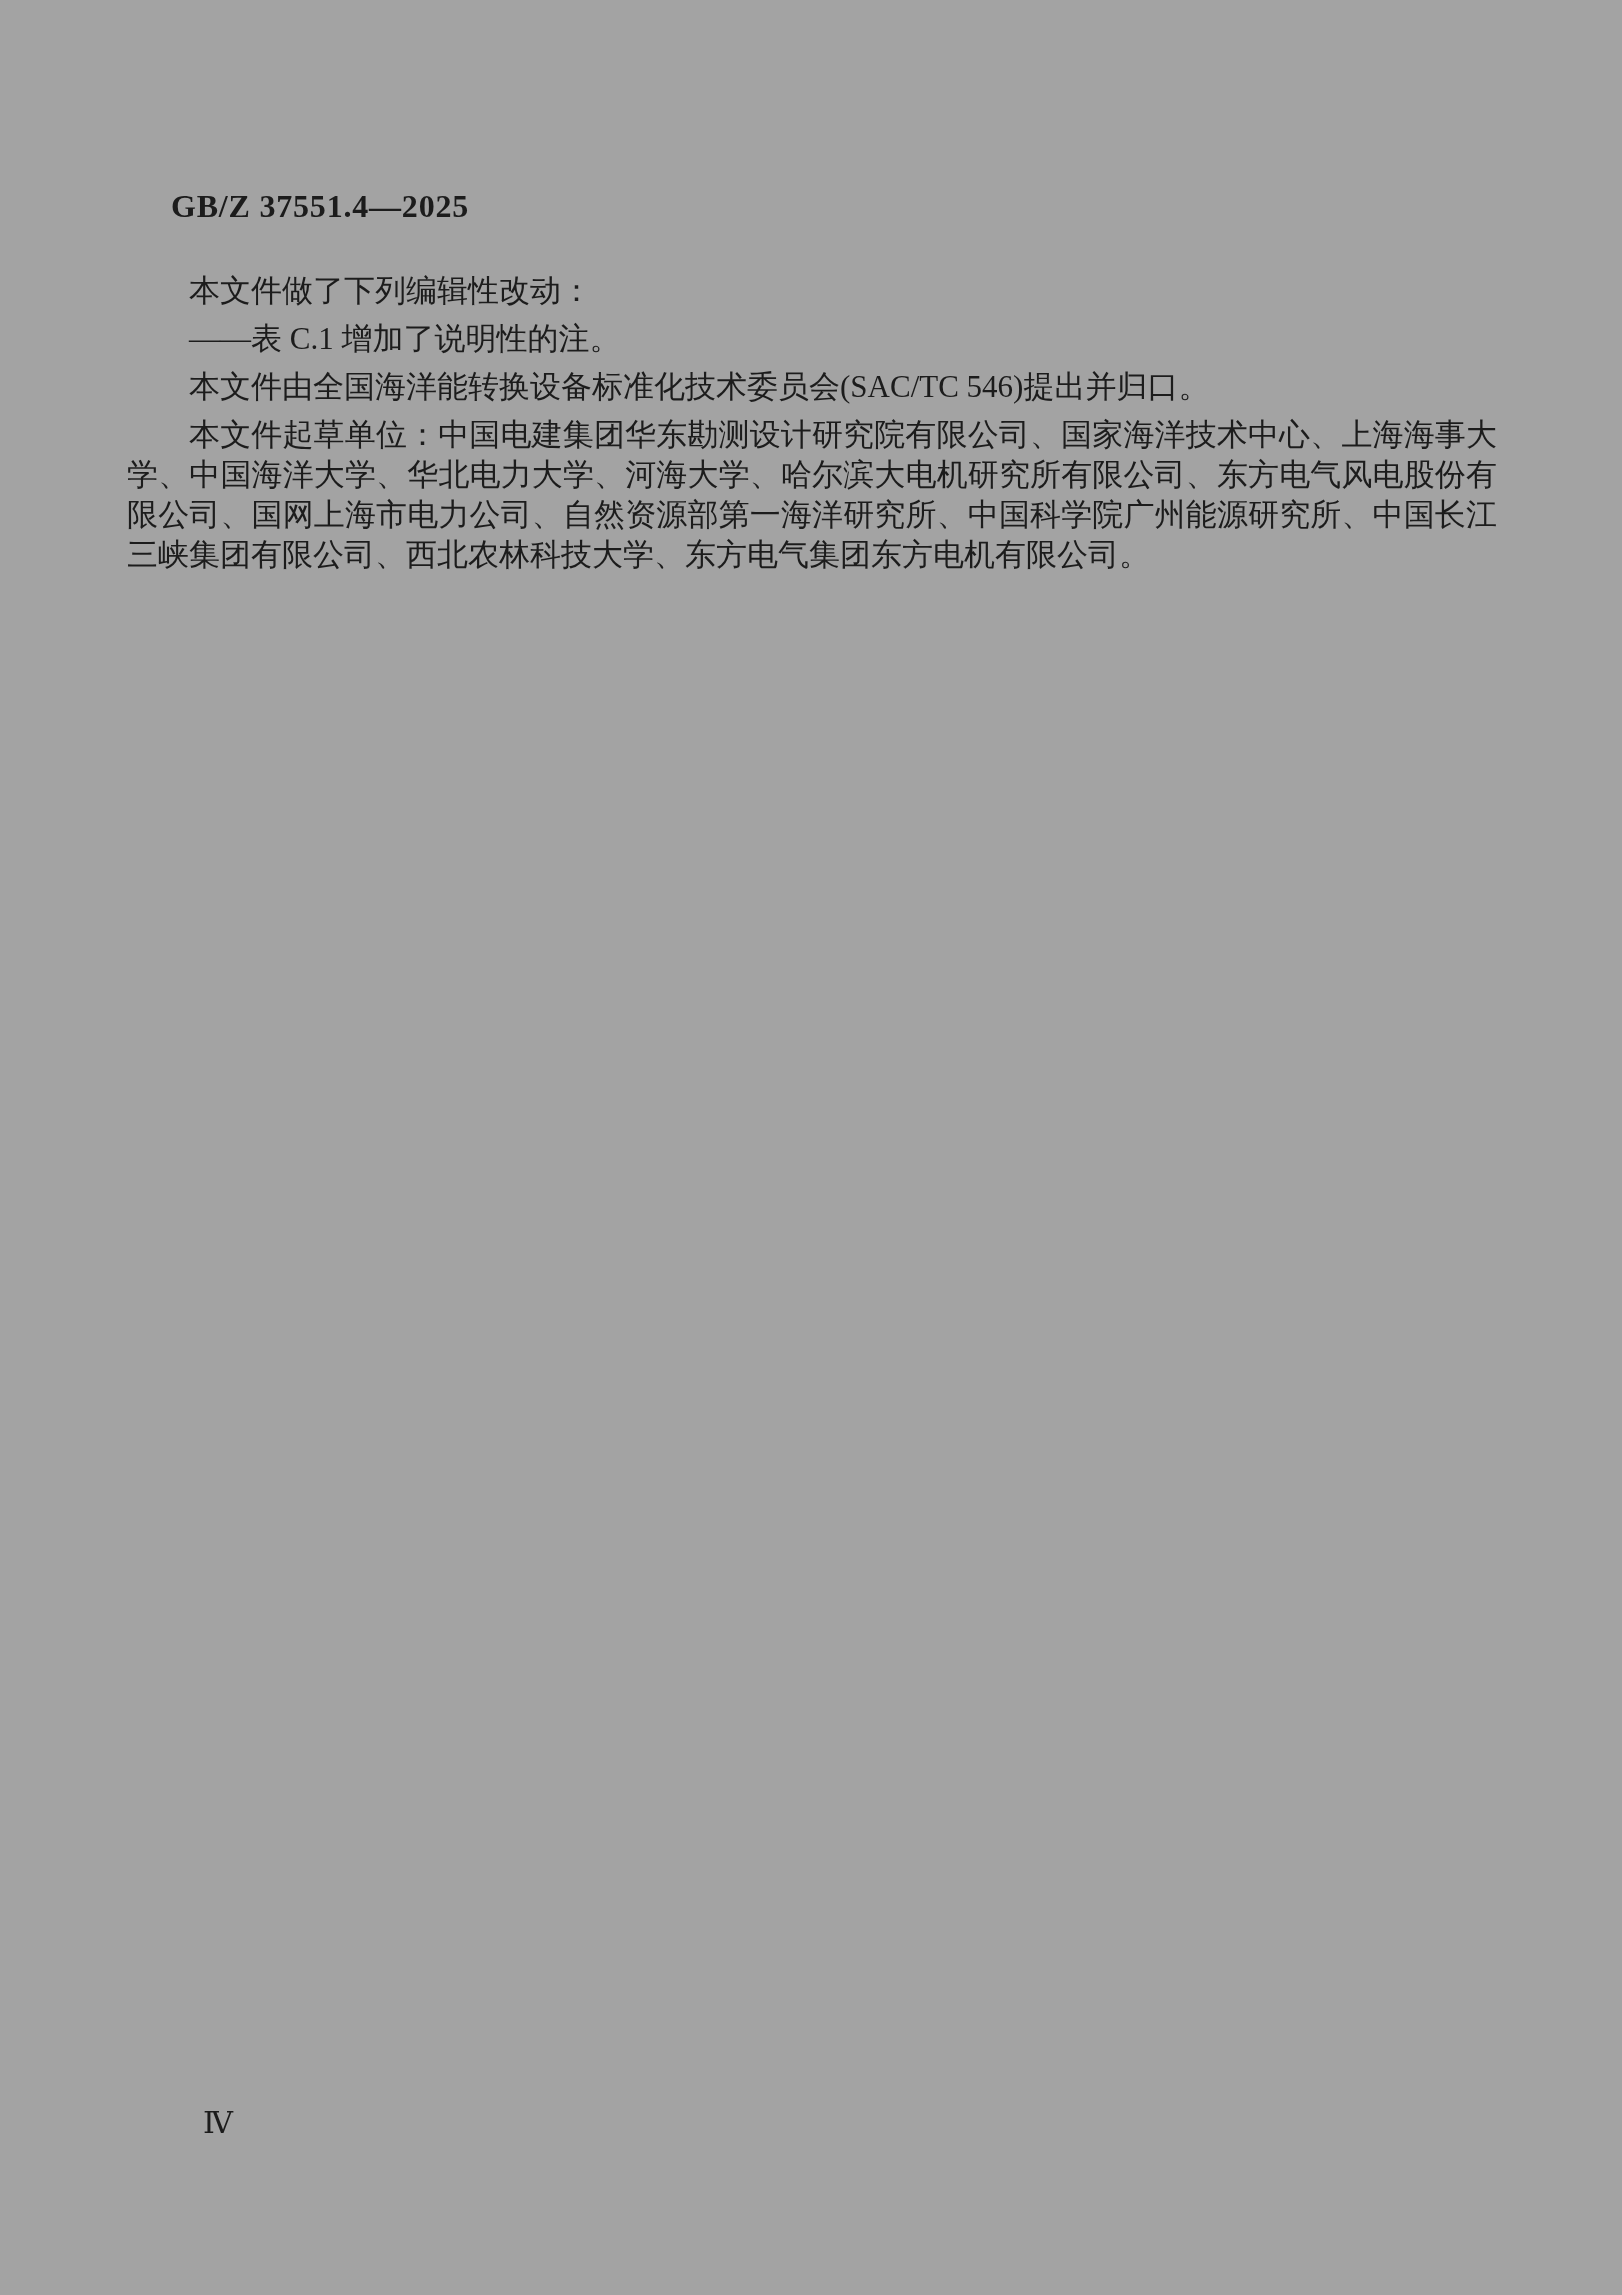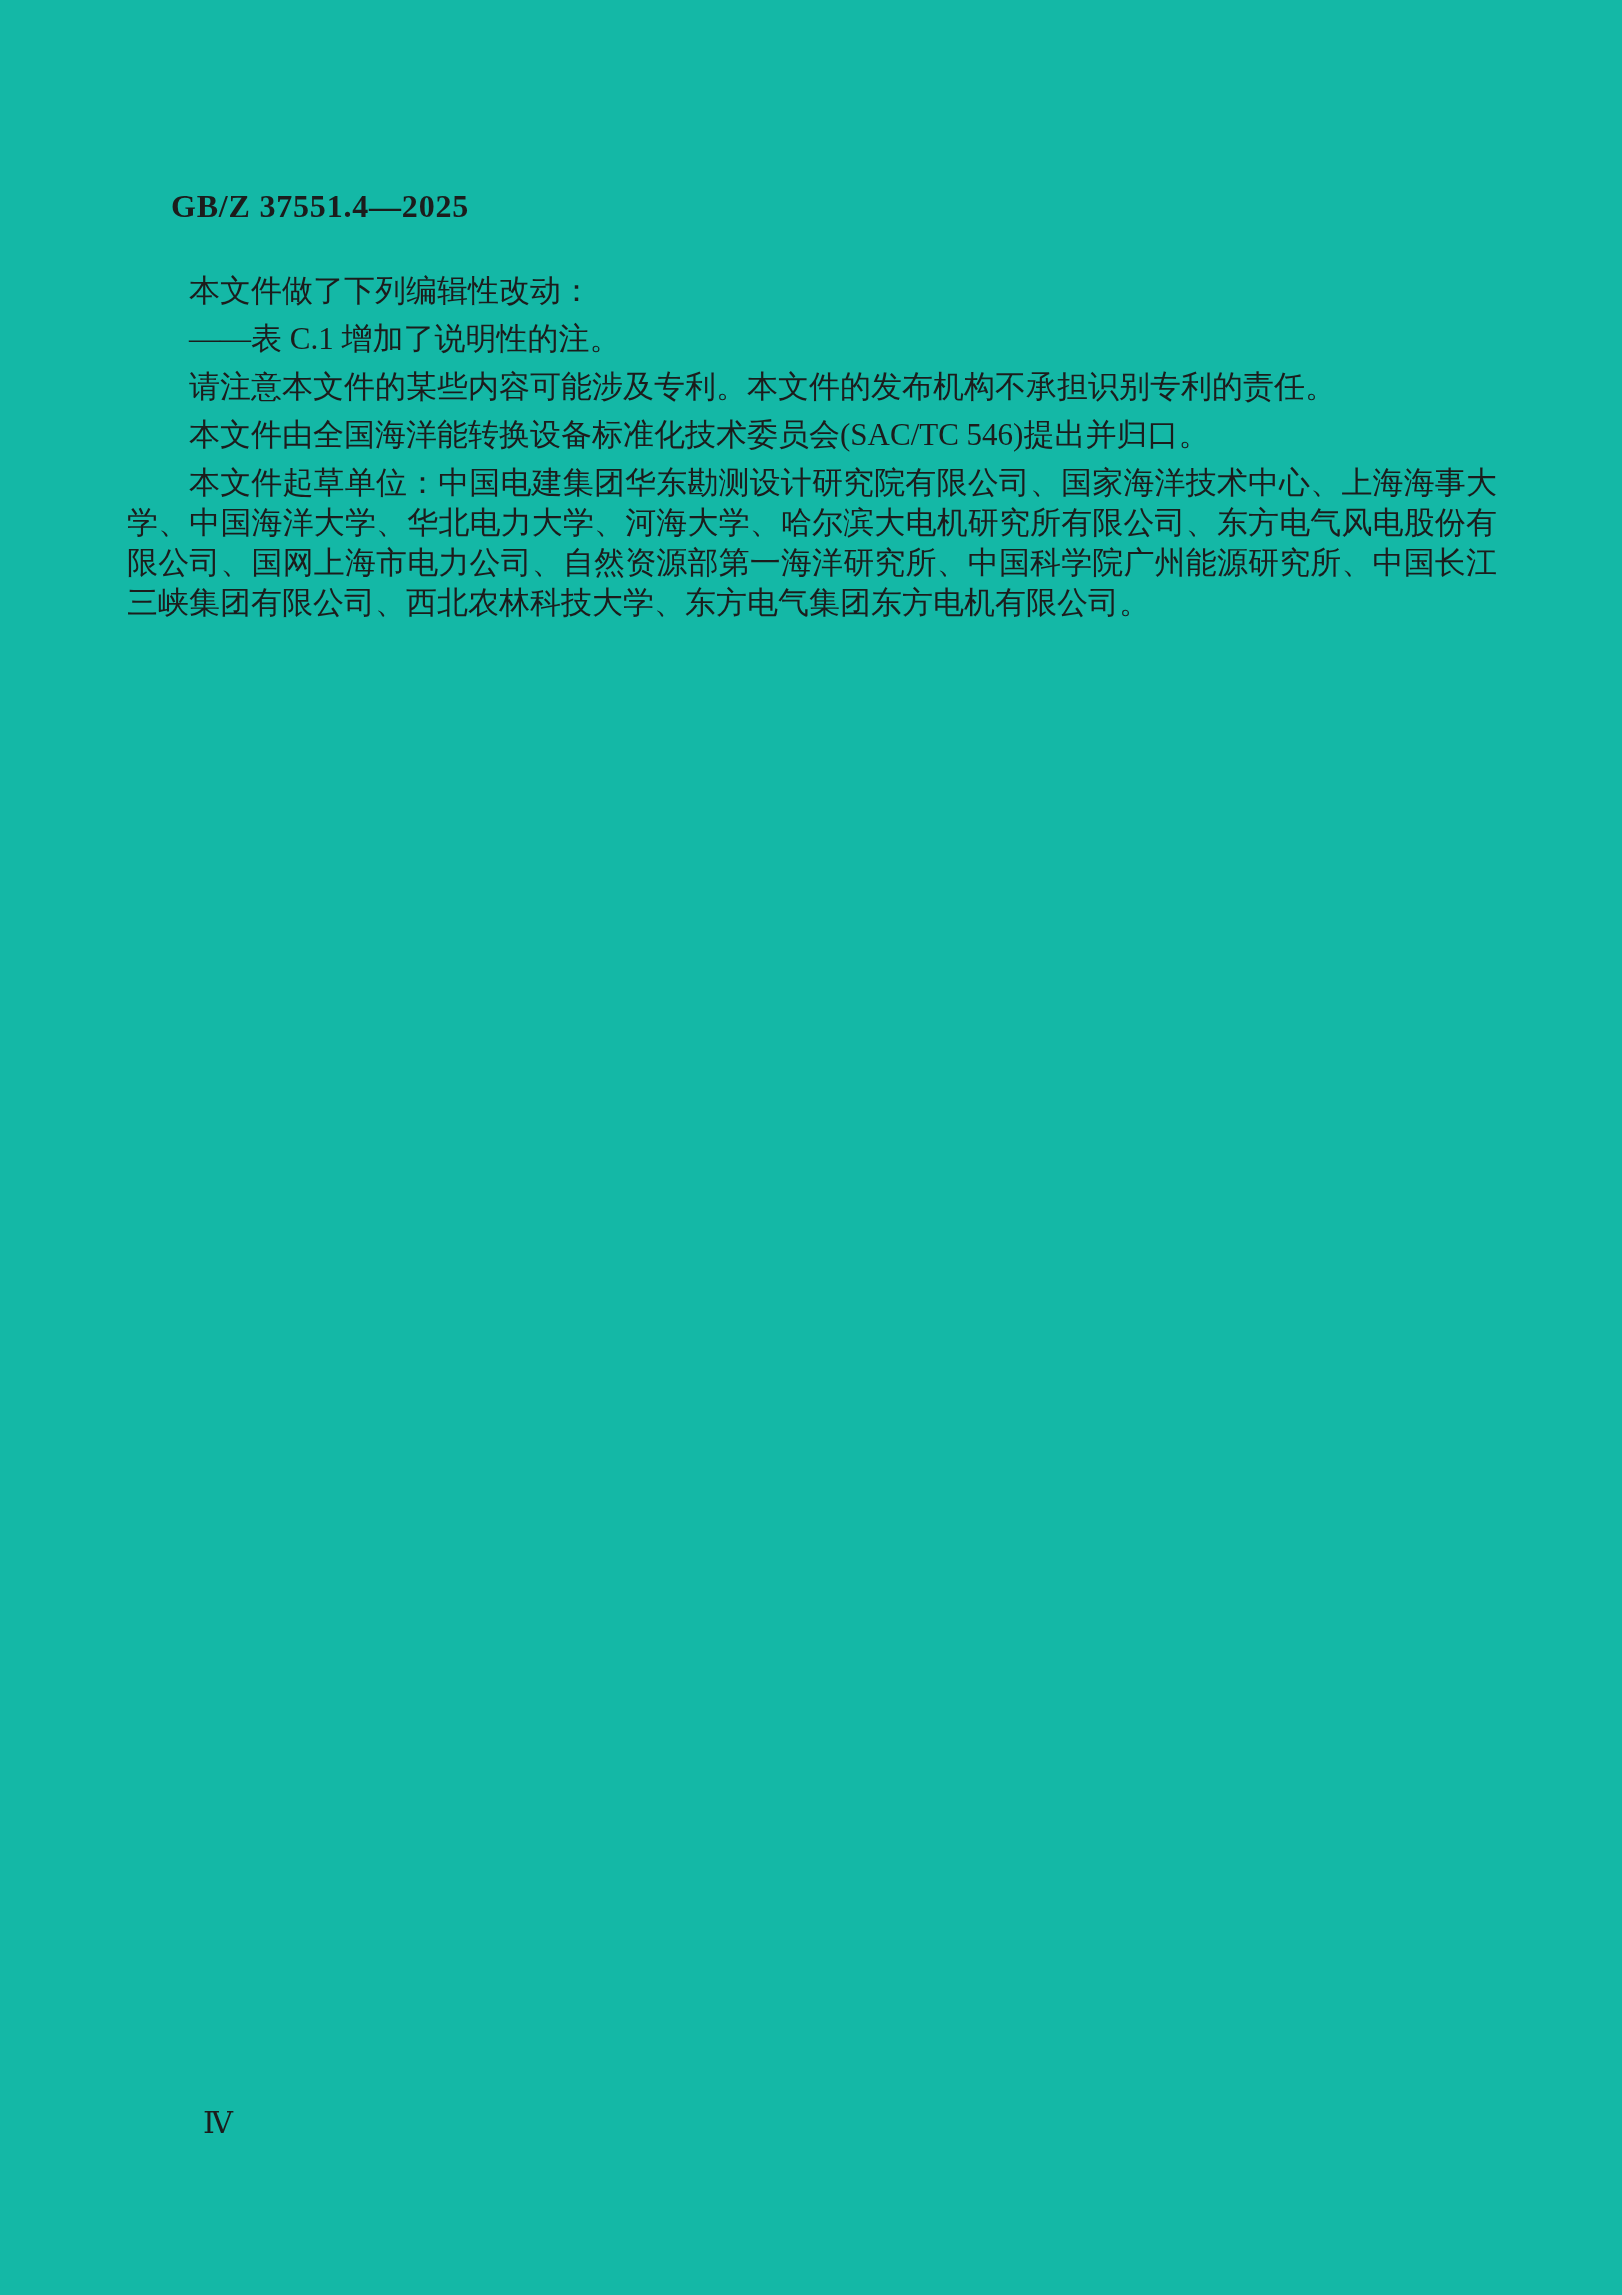--- a/index.html
+++ b/index.html
@@ -4,21 +4,21 @@
 <style>
   html, body {
     margin: 0;
     padding: 0;
     background: #e8e8e8;
   }
   .page {
     position: relative;
     width: 1623px;
     height: 2295px;
-    background: #14b8a6;
+    background: #a3a3a3;
     font-family: "Liberation Serif", "DejaVu Serif", serif;
     color: #1c1c1c;
     overflow: hidden;
   }
   .doc-header {
     position: absolute;
     left: 171px;
     top: 188px;
     font-size: 32px;
     font-weight: bold;
@@ -49,21 +49,20 @@
 </head>
 <body>
 
 <div class="page">
 
   <div class="doc-header">GB/Z 37551.4—2025</div>
 
   <div class="doc-body" id="paragraphs">
       <p>本文件做了下列编辑性改动：</p>
       <p>——表 C.1 增加了说明性的注。</p>
-      <p>请注意本文件的某些内容可能涉及专利。本文件的发布机构不承担识别专利的责任。</p>
       <p>本文件由全国海洋能转换设备标准化技术委员会(SAC/TC 546)提出并归口。</p>
       <p>本文件起草单位：中国电建集团华东勘测设计研究院有限公司、国家海洋技术中心、上海海事大学、中国海洋大学、华北电力大学、河海大学、哈尔滨大电机研究所有限公司、东方电气风电股份有限公司、国网上海市电力公司、自然资源部第一海洋研究所、中国科学院广州能源研究所、中国长江三峡集团有限公司、西北农林科技大学、东方电气集团东方电机有限公司。</p>
     </div>
 
   <div class="page-number">Ⅳ</div>
 
 </div>
 
 
 </body></html>

